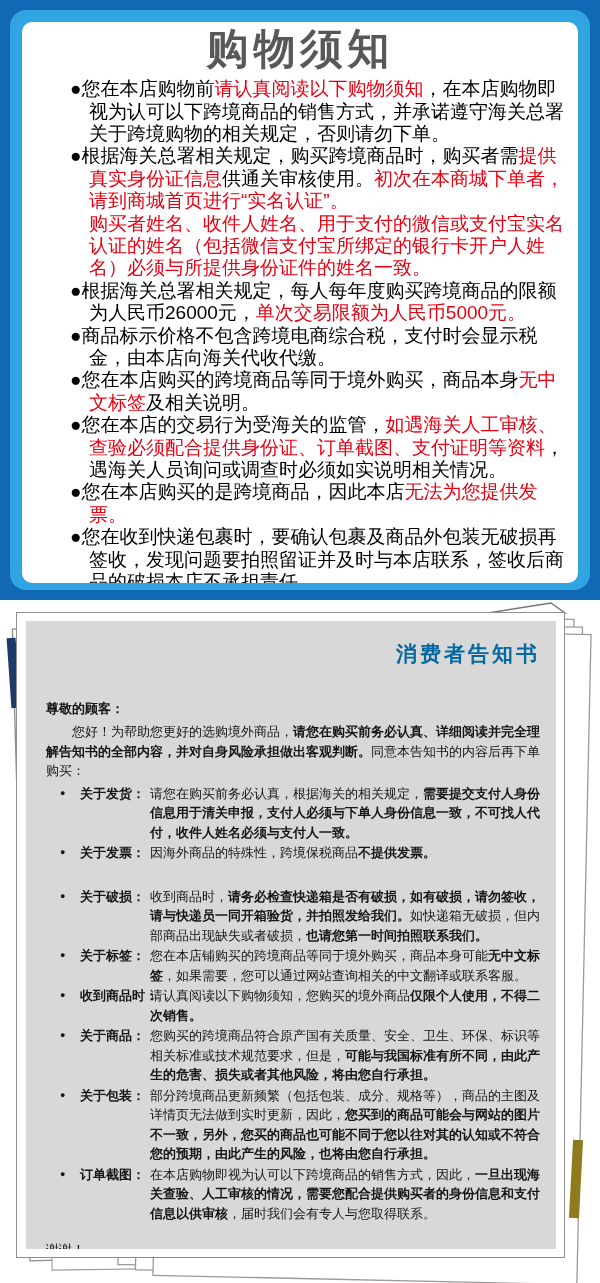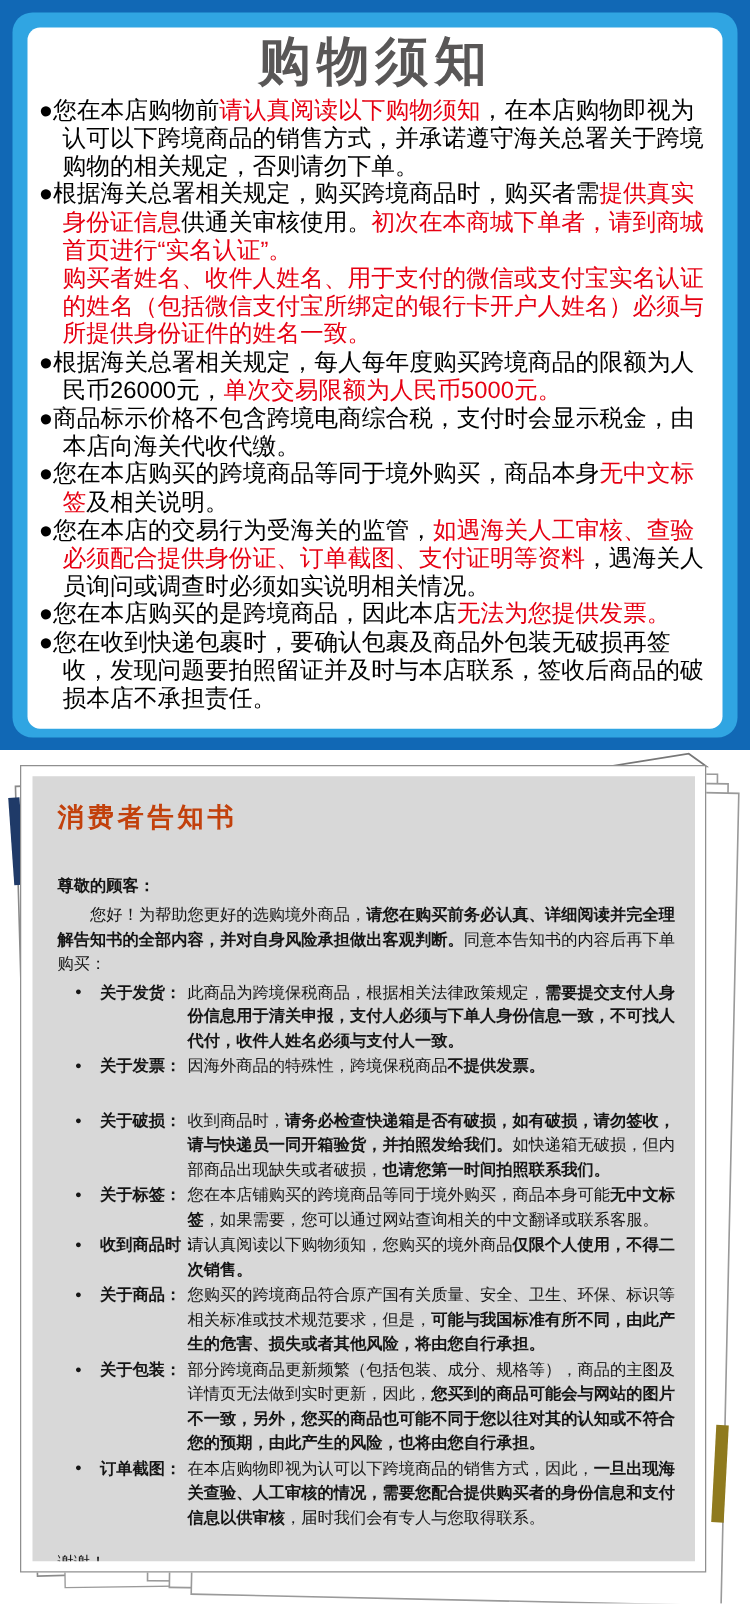--- a/index.html
+++ b/index.html
@@ -5,30 +5,30 @@
   html,body{margin:0;padding:0;background:#fff;}
   body{width:600px;font-family:"Liberation Sans","DejaVu Sans",sans-serif;}
   .stage{position:relative;width:600px;height:1283px;overflow:hidden;background:#fff;}
 
   
   .panel1{position:absolute;left:0;top:0;width:600px;height:600px;background:#1168b5;}
   .panel1-mid{position:absolute;left:10px;top:10px;right:10px;bottom:10px;background:#30a5e2;border-radius:16px;}
   .panel1-paper{position:absolute;left:22px;top:22px;right:22px;bottom:17px;background:#ffffff;border-radius:10px;box-sizing:border-box;padding:3px 8px 0 9px;overflow:hidden;}
   .p1-title{text-align:center;font-size:42px;line-height:1.05;font-weight:900;color:#595757;letter-spacing:5px;margin:2px 0 7px 0;}
   .p1-body{font-size:19px;line-height:22.4px;color:#000;font-weight:500;}
-  .p1-item{padding-left:19px;text-indent:-19px;white-space:pre-wrap;}
+  .p1-item{padding-left:19px;text-indent:-19px;white-space:pre-wrap;margin-left:39px;}
   .p1-bullet{display:inline;}
   .run-red{color:#e60012;}
 
   
   .panel2{position:absolute;left:0;top:600px;width:600px;height:683px;background:#fff;}
   .stack-svg{position:absolute;left:0;top:0;width:600px;height:683px;}
   .page-main{position:absolute;left:16px;top:12px;width:549px;height:646px;background:#ffffff;border:1px solid #8f8f8f;box-sizing:border-box;}
   .page-gray{position:absolute;left:9px;top:8px;right:8px;bottom:8px;background:#d8d8d8;box-sizing:border-box;padding:12px 16px 0 20px;color:#151515;font-size:13px;line-height:19.5px;overflow:hidden;}
-  .p2-title{text-align:left;font-family:"Liberation Serif","DejaVu Serif",serif;font-weight:bold;font-size:21px;letter-spacing:3px;color:#c2410c;margin-top:12px;}
+  .p2-title{text-align:right;font-family:"Liberation Serif","DejaVu Serif",serif;font-weight:bold;font-size:21px;letter-spacing:3px;color:#0369a1;margin-top:12px;}
   .p2-salutation{margin-top:34px;font-weight:bold;}
   .p2-intro{margin-top:4px;text-indent:2em;}
   .p2-items{margin-top:3px;}
   .p2-item{position:relative;padding-left:104px;margin-top:1px;min-height:19.5px;}
   .p2-item.gap{margin-top:24px;}
   .p2-bullet{position:absolute;left:14px;top:0;font-size:9px;}
   .p2-label{position:absolute;left:34px;top:0;font-weight:bold;white-space:nowrap;}
   .run-bold{font-weight:bold;}
   .p2-closing{margin-top:17px;}
 </style>
@@ -71,21 +71,21 @@
 
       <polygon points="488,13 551,3 565,13" fill="#ffffff" stroke="#777777" stroke-width="1.4"></polygon>
     </svg>
 
     <div class="page-main">
       <div class="page-gray">
         <div class="p2-title">消费者告知书</div>
         <div class="p2-salutation">尊敬的顾客：</div>
         <div class="p2-intro"><span>您好！为帮助您更好的选购境外商品，</span><span class="run-bold">请您在购买前务必认真、详细阅读并完全理解告知书的全部内容，并对自身风险承担做出客观判断。</span><span>同意本告知书的内容后再下单购买：</span></div>
         <div class="p2-items">
-          <div class="p2-item"><span class="p2-bullet">●</span><span class="p2-label">关于发货：</span><span><span>此商品为跨境保税商品，根据相关法律政策规定，</span><span class="run-bold">需要提交支付人身份信息用于清关申报，支付人必须与下单人身份信息一致，不可找人代付，收件人姓名必须与支付人一致。</span></span></div>
+          <div class="p2-item"><span class="p2-bullet">●</span><span class="p2-label">关于发货：</span><span><span>请您在购买前务必认真，根据海关的相关规定，</span><span class="run-bold">需要提交支付人身份信息用于清关申报，支付人必须与下单人身份信息一致，不可找人代付，收件人姓名必须与支付人一致。</span></span></div>
           <div class="p2-item"><span class="p2-bullet">●</span><span class="p2-label">关于发票：</span><span><span>因海外商品的特殊性，跨境保税商品</span><span class="run-bold">不提供发票。</span></span></div>
           <div class="p2-item gap"><span class="p2-bullet">●</span><span class="p2-label">关于破损：</span><span><span>收到商品时，</span><span class="run-bold">请务必检查快递箱是否有破损，如有破损，请勿签收，请与快递员一同开箱验货，并拍照发给我们。</span><span>如快递箱无破损，但内部商品出现缺失或者破损，</span><span class="run-bold">也请您第一时间拍照联系我们。</span></span></div>
           <div class="p2-item"><span class="p2-bullet">●</span><span class="p2-label">关于标签：</span><span><span>您在本店铺购买的跨境商品等同于境外购买，商品本身可能</span><span class="run-bold">无中文标签</span><span>，如果需要，您可以通过网站查询相关的中文翻译或联系客服。</span></span></div>
           <div class="p2-item"><span class="p2-bullet">●</span><span class="p2-label">收到商品时：</span><span><span>请认真阅读以下购物须知，您购买的境外商品</span><span class="run-bold">仅限个人使用，不得二次销售。</span></span></div>
           <div class="p2-item"><span class="p2-bullet">●</span><span class="p2-label">关于商品：</span><span><span>您购买的跨境商品符合原产国有关质量、安全、卫生、环保、标识等相关标准或技术规范要求，但是，</span><span class="run-bold">可能与我国标准有所不同，由此产生的危害、损失或者其他风险，将由您自行承担。</span></span></div>
           <div class="p2-item"><span class="p2-bullet">●</span><span class="p2-label">关于包装：</span><span><span>部分跨境商品更新频繁（包括包装、成分、规格等），商品的主图及详情页无法做到实时更新，因此，</span><span class="run-bold">您买到的商品可能会与网站的图片不一致，另外，您买的商品也可能不同于您以往对其的认知或不符合您的预期，由此产生的风险，也将由您自行承担。</span></span></div>
           <div class="p2-item"><span class="p2-bullet">●</span><span class="p2-label">订单截图：</span><span><span>在本店购物即视为认可以下跨境商品的销售方式，因此，</span><span class="run-bold">一旦出现海关查验、人工审核的情况，需要您配合提供购买者的身份信息和支付信息以供审核</span><span>，届时我们会有专人与您取得联系。</span></span></div>
         </div>
         <div class="p2-closing">谢谢！</div>
       </div>

